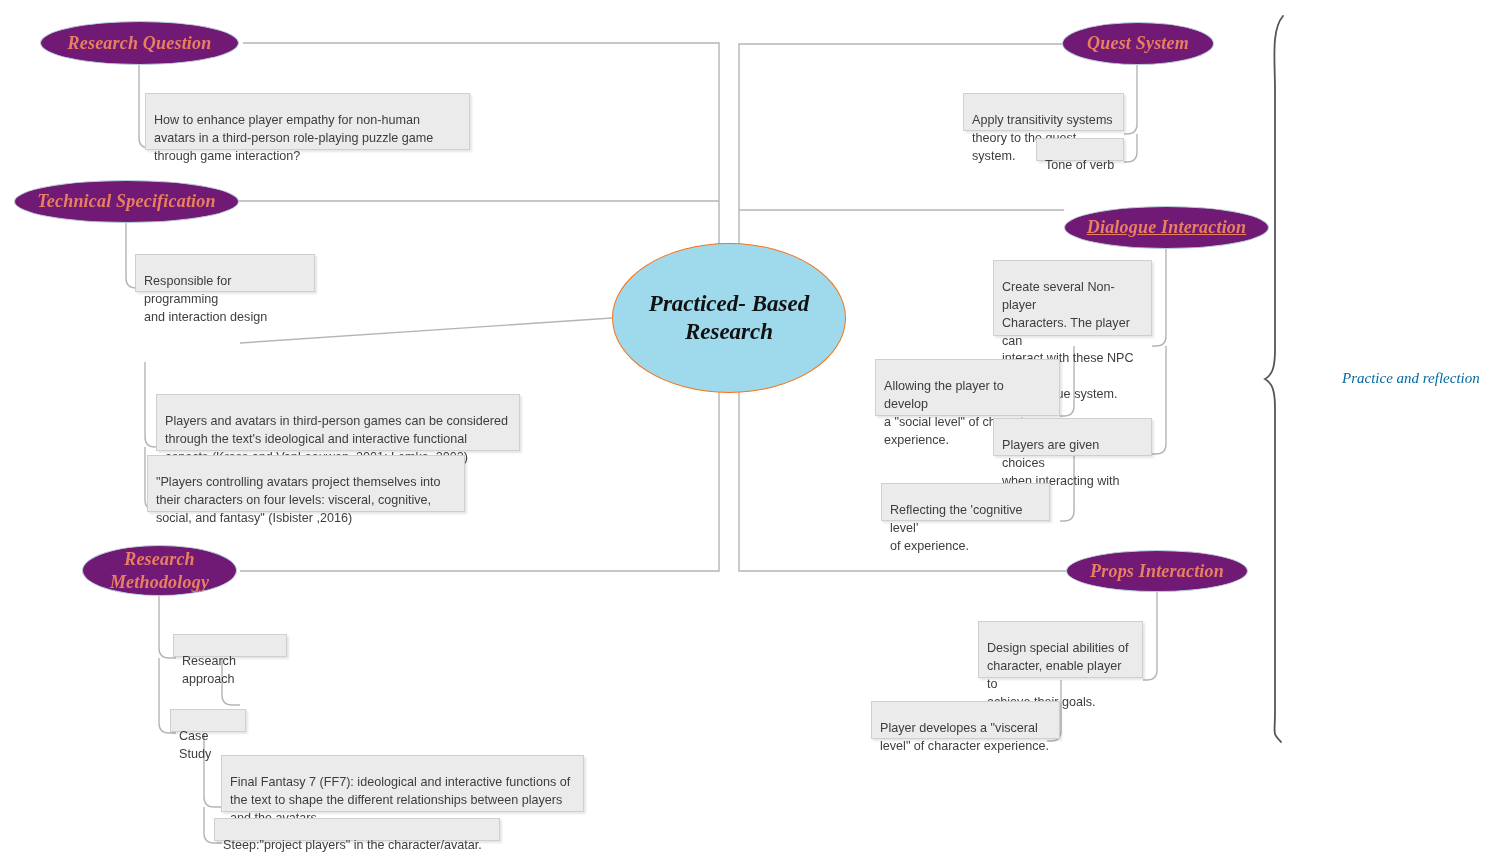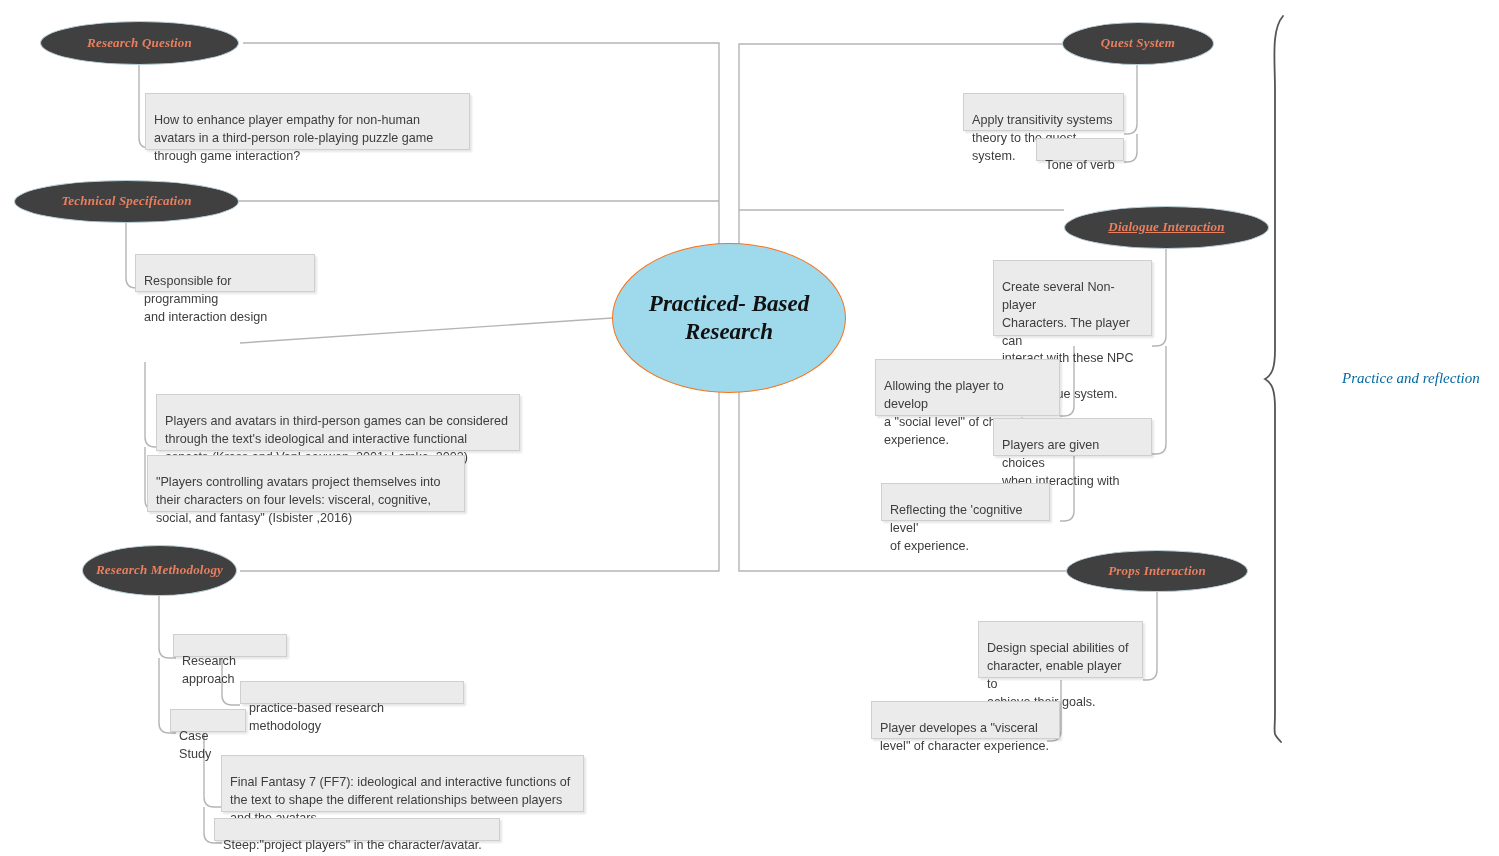--- a/index.html
+++ b/index.html
@@ -30,27 +30,27 @@
   .node {
     position: absolute;
     display: flex;
     align-items: center;
     justify-content: center;
     text-align: center;
     border-radius: 50%;
     box-sizing: border-box;
   }
   .node.branch {
-    background: #404040;
+    background: #701a75;
     border: 1px solid #b9cfd8;
     color: #e97f5e;
     font-family: "Liberation Serif", serif;
     font-style: italic;
     font-weight: bold;
-    font-size: 13px;
+    font-size: 18px;
     letter-spacing: 0.2px;
     line-height: 1.25;
   }
   .node.root {
     background: #9fd9ec;
     border: 1px solid #f97316;
     color: #111111;
     font-family: "Liberation Serif", serif;
     font-style: italic;
     font-weight: bold;
@@ -175,43 +175,40 @@
 social, and fantasy" (Isbister ,2016)</span>
   </div>
 
   <div class="node branch" style="left:82px; top:545px; width:155px; height:51px;">
     <span>Research
 Methodology</span>
   </div>
   <div class="box" style="left:173px; top:634px; width:114px; height:23px;">
     <span>Research approach</span>
   </div>
-  <div class="box" style="left:240px; top:681px; width:224px; height:23px;">
-    <span>practice-based research methodology</span>
-  </div>
   <div class="box" style="left:170px; top:709px; width:76px; height:23px;">
     <span>Case Study</span>
   </div>
   <div class="box" style="left:221px; top:755px; width:363px; height:57px;">
     <span>Final Fantasy 7 (FF7): ideological and interactive functions of
 the text to shape the different relationships between players
 and the avatars.</span>
   </div>
   <div class="box" style="left:214px; top:818px; width:286px; height:23px;">
     <span>Steep:"project players" in the character/avatar.</span>
   </div>
 
   <div class="node branch" style="left:1062px; top:22px; width:152px; height:43px;">
     <span>Quest System</span>
   </div>
   <div class="box" style="left:963px; top:93px; width:161px; height:38px;">
     <span>Apply transitivity systems
 theory to the quest system.</span>
   </div>
-  <div class="box" style="left:1036px; top:138px; width:88px; height:23px;text-align:center;">
+  <div class="box" style="left:1036px; top:138px; width:88px; height:23px;">
     <span>Tone of verb</span>
   </div>
 
   <div class="node branch" style="left:1064px; top:206px; width:205px; height:43px;text-decoration:underline;">
     <span>Dialogue Interaction</span>
   </div>
   <div class="box" style="left:993px; top:260px; width:159px; height:76px;">
     <span>Create several Non-player
 Characters. The player can
 interact with these NPC by

